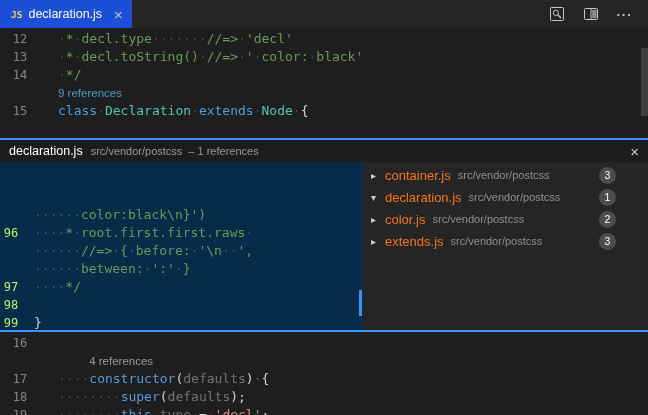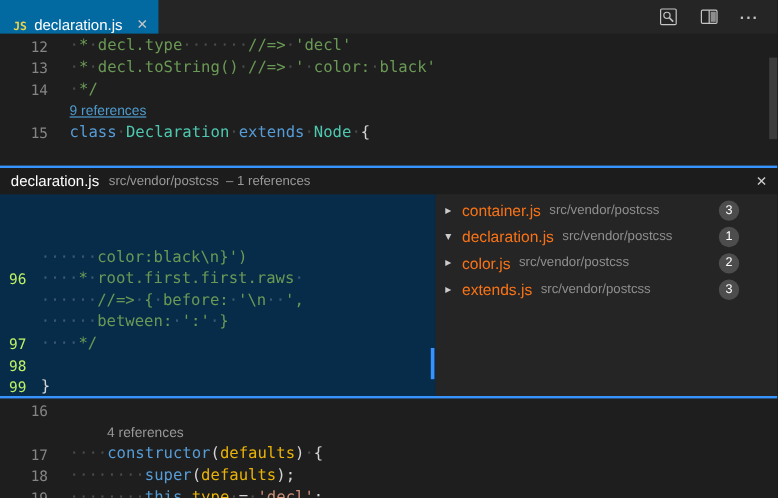--- a/index.html
+++ b/index.html
@@ -6,42 +6,42 @@
     --accent:#3794ff; --peek-border:#3794ff; --editor-bg:#1e1e1e; --tabbar-bg:#252526;
     --peek-editor-bg:#072c4a; --peek-results-bg:#252526; --codelens-link:#4f9cce;
   }
   *{margin:0;padding:0;box-sizing:border-box}
   html,body{width:648px;height:415px;overflow:hidden}
   body{background:var(--editor-bg);font-family:"Liberation Sans",sans-serif}
   .root{position:relative;width:648px;height:415px;overflow:hidden;color:#d4d4d4;background:var(--editor-bg)}
 
   
   .tabbar{position:absolute;left:0;top:0;width:100%;height:28px;background:var(--tabbar-bg);display:flex}
-  .tab{display:flex;align-items:flex-end;gap:6px;padding:0 9px 0 11px;background:#0369a1;color:#fff;font-size:12.5px}
+  .tab{display:flex;align-items:center;gap:6px;padding:0 9px 0 11px;background:#1d4ed8;color:#fff;font-size:12.5px}
   .js-icon{color:#e8d44d;font-family:"DejaVu Sans Mono",monospace;font-size:9.5px;font-weight:bold}
   .tab-close{color:#c5c5c5;font-size:15px;line-height:1;margin-left:6px;cursor:pointer}
   .tab-actions{margin-left:auto;display:flex;align-items:center;gap:17px;padding:0 15px;color:#c5c5c5}
   .icon-btn{display:flex;align-items:center;justify-content:center;width:17px;height:17px;cursor:pointer}
   .more-glyph{font-size:13px;font-weight:bold;color:#c5c5c5;letter-spacing:1px}
 
   
   .code{font-family:"DejaVu Sans Mono",monospace;font-size:13px;line-height:18px;white-space:pre}
   .crow{display:flex;height:18px}
-  .gut{flex:none;text-align:right;color:#858585;font-size:12px;line-height:18px}
+  .gut{flex:none;text-align:center;color:#858585;font-size:12px;line-height:18px}
   .editor-top{position:absolute;left:0;top:28px;width:100%;height:110px;padding-top:2px;overflow:hidden}
   .editor-bottom{position:absolute;left:0;top:332px;width:100%;height:97px;padding-top:2px;overflow:hidden}
   .editor-top .gut,.editor-bottom .gut{width:58px;padding-right:18px}
   .codelens{font-family:"Liberation Sans",sans-serif;font-size:11.5px;line-height:18px;color:#999}
-  .codelens.link{color:var(--codelens-link);text-decoration:underline;cursor:pointer}
+  .codelens.link{color:var(--codelens-link);cursor:pointer}
 
   .tk-ws{color:#4b4b4b}
   .tk-com{color:#6a9955}
   .tk-kw{color:#569cd6}
   .tk-type{color:#4ec9b0}
-  .tk-var{color:#eab308}
+  .tk-var{color:#737373}
   .tk-str{color:#ce9178}
   .tk-pun{color:#d4d4d4}
 
   
   .peek{position:absolute;left:0;top:138px;width:100%;height:194px;border-top:2px solid var(--peek-border);border-bottom:2px solid var(--peek-border);display:flex;flex-direction:column;background:var(--peek-results-bg)}
   .peek-header{height:22px;background:#1c1c1d;display:flex;align-items:center;padding:0 9px;flex:none}
   .peek-file{color:#fff;font-size:12.5px}
   .peek-path{color:#999;font-size:11px;margin-left:8px}
   .peek-meta{color:#999;font-size:11px;margin-left:6px}
   .peek-close{margin-left:auto;color:#ccc;font-size:15px;line-height:1;cursor:pointer}

